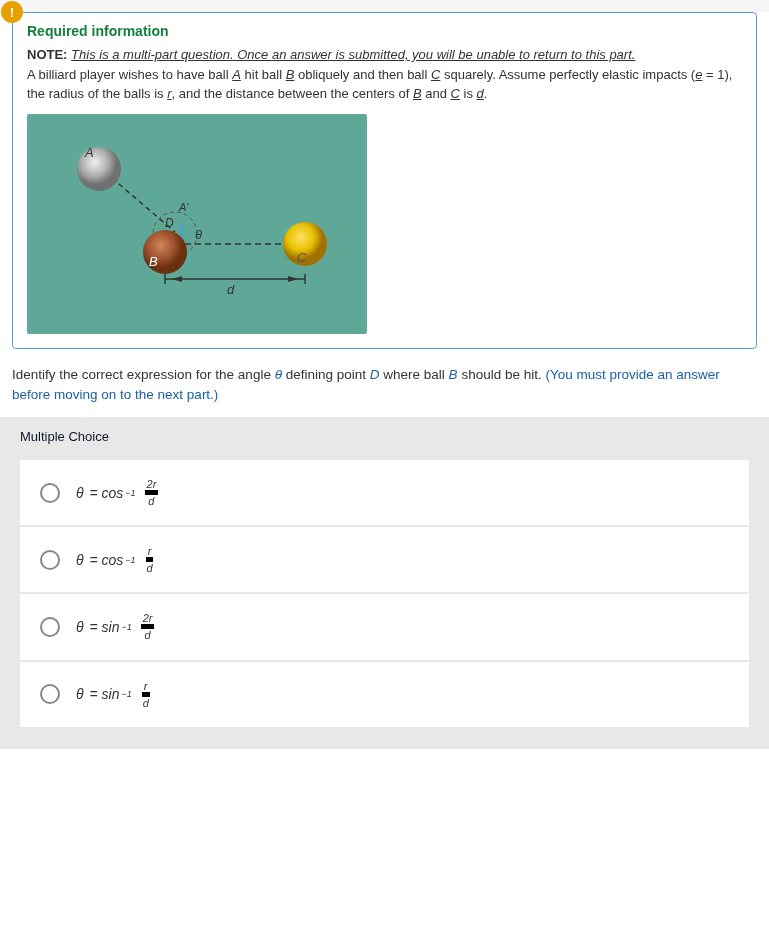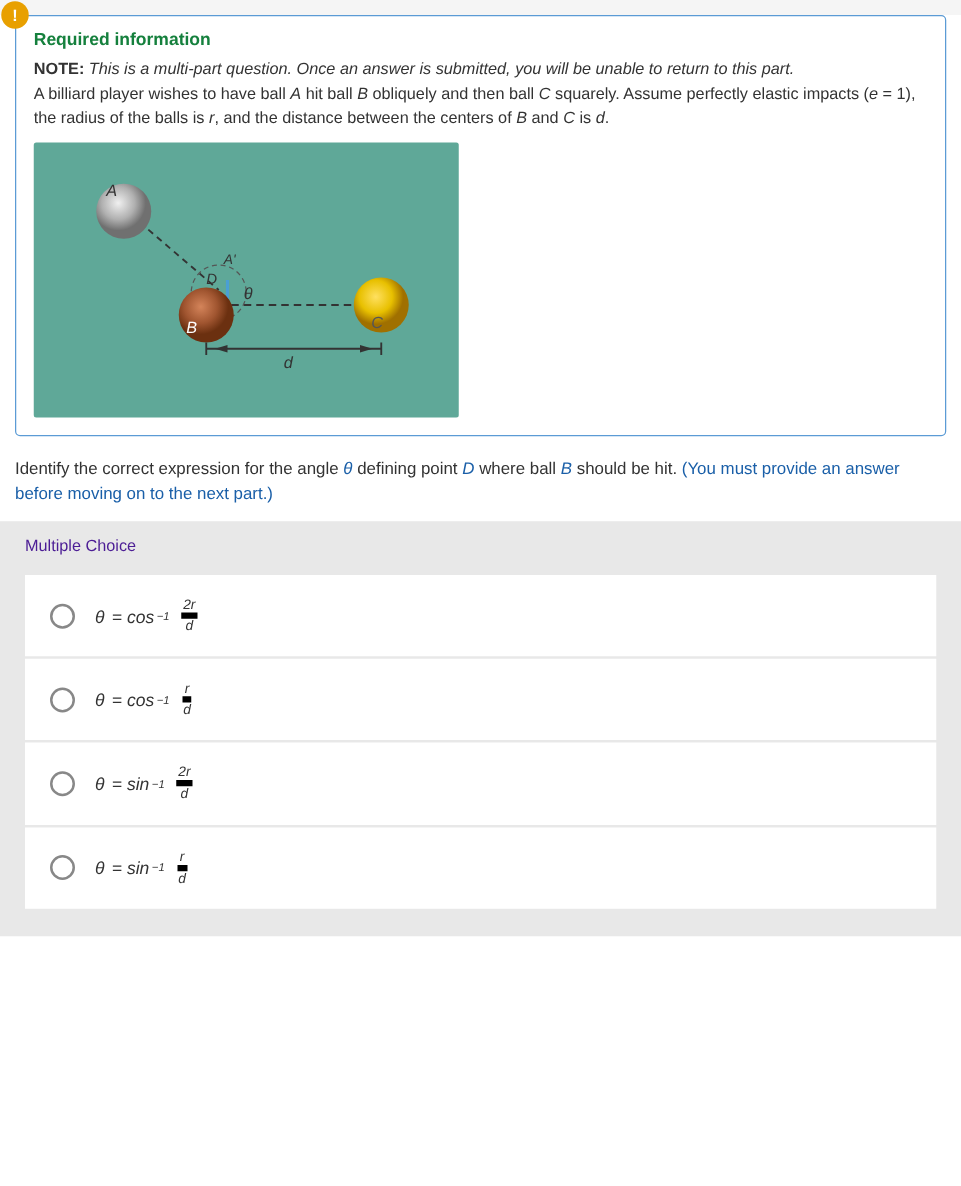--- a/index.html
+++ b/index.html
@@ -51,20 +51,21 @@
 
     .info-note {
       font-size: 13px;
       line-height: 1.5;
       color: #333;
       margin-bottom: 10px;
     }
 
     .info-note em {
       font-style: italic;
+      text-decoration: underline;
     }
 
     .info-note strong {
       font-weight: bold;
     }
 
     
     .diagram-container {
       background: #5fa898;
       width: 340px;
@@ -94,21 +95,21 @@
 
     
     .mc-section {
       background: #e8e8e8;
       margin: 10px 0 0 0;
       padding: 12px 20px 20px 20px;
     }
 
     .mc-title {
       font-size: 13px;
-      color: #4c1d95;
+      color: #0f172a;
       margin-bottom: 16px;
     }
 
     .mc-option {
       background: #fff;
       border: none;
       margin-bottom: 2px;
       padding: 18px 20px;
       display: flex;
       align-items: center;

